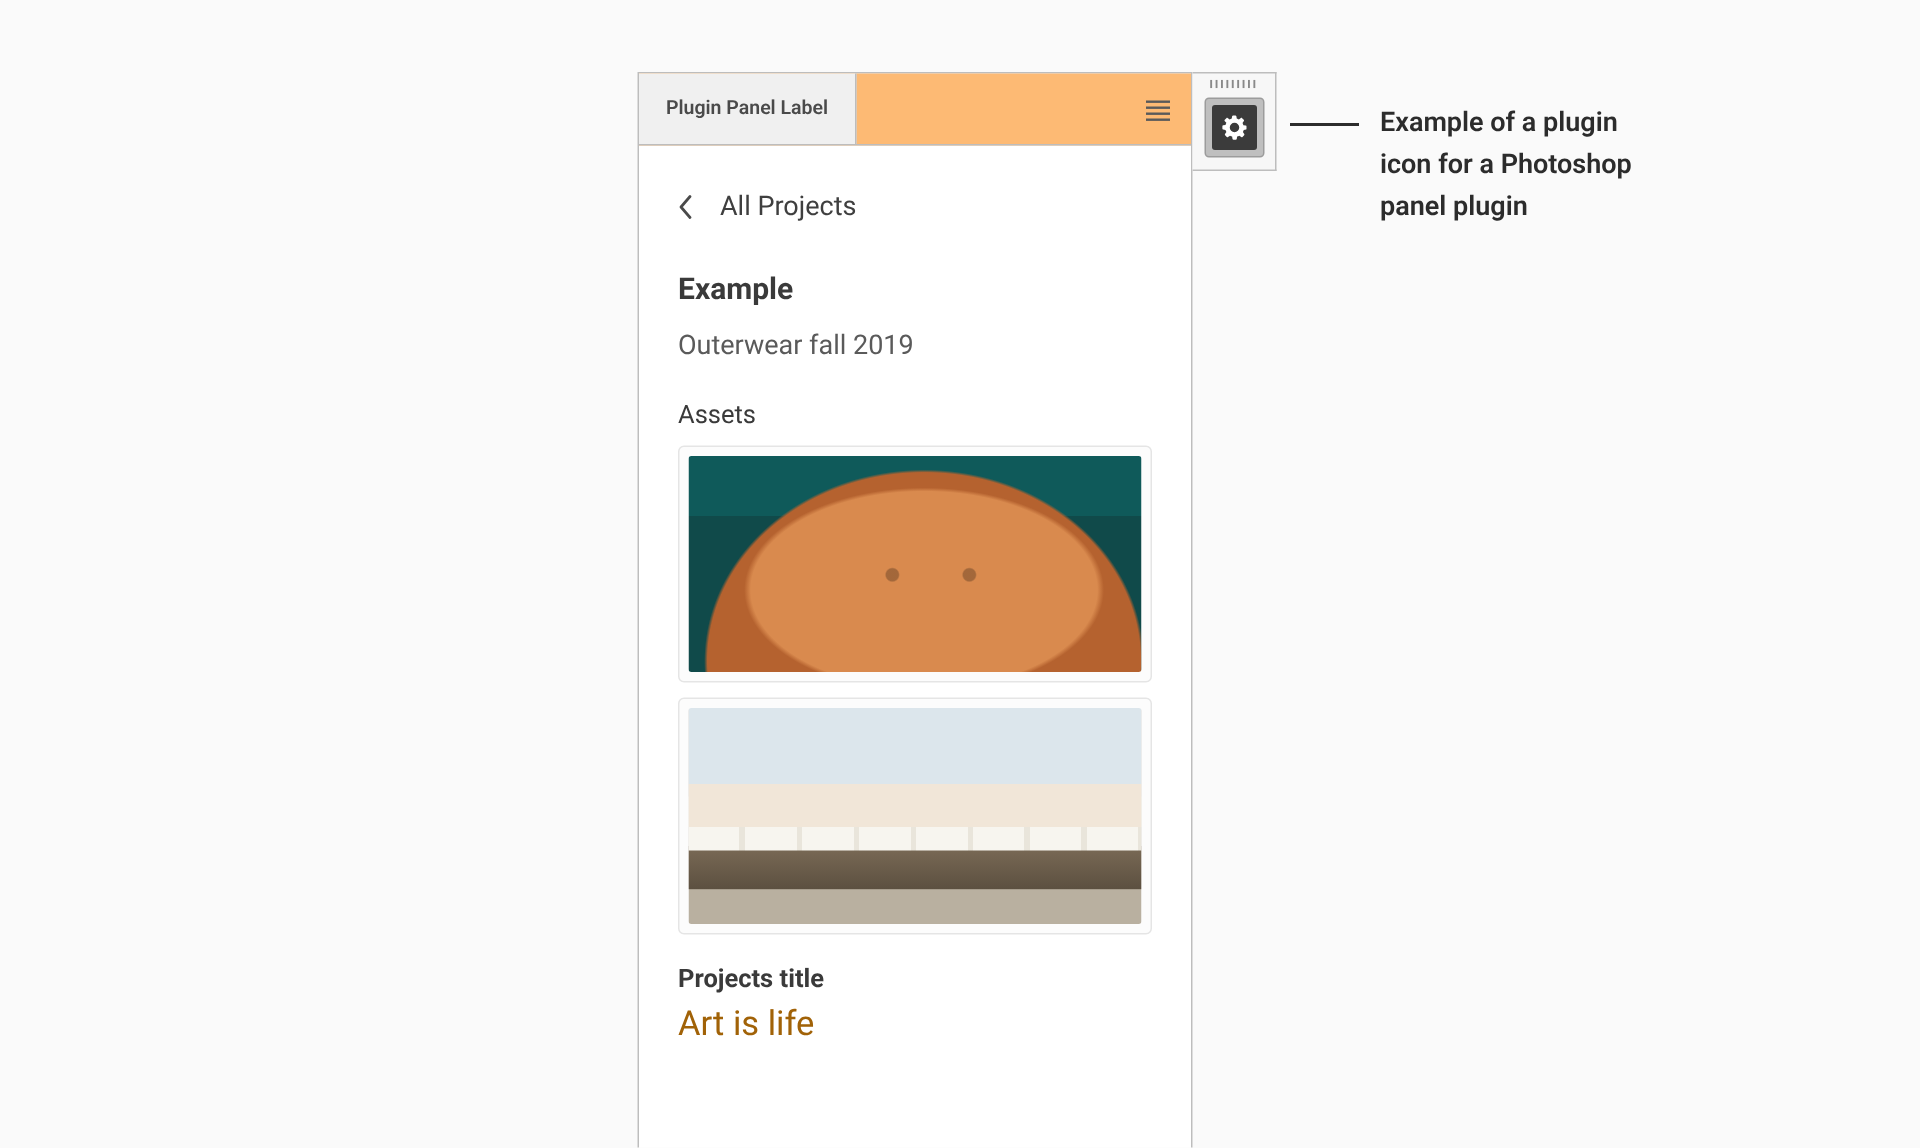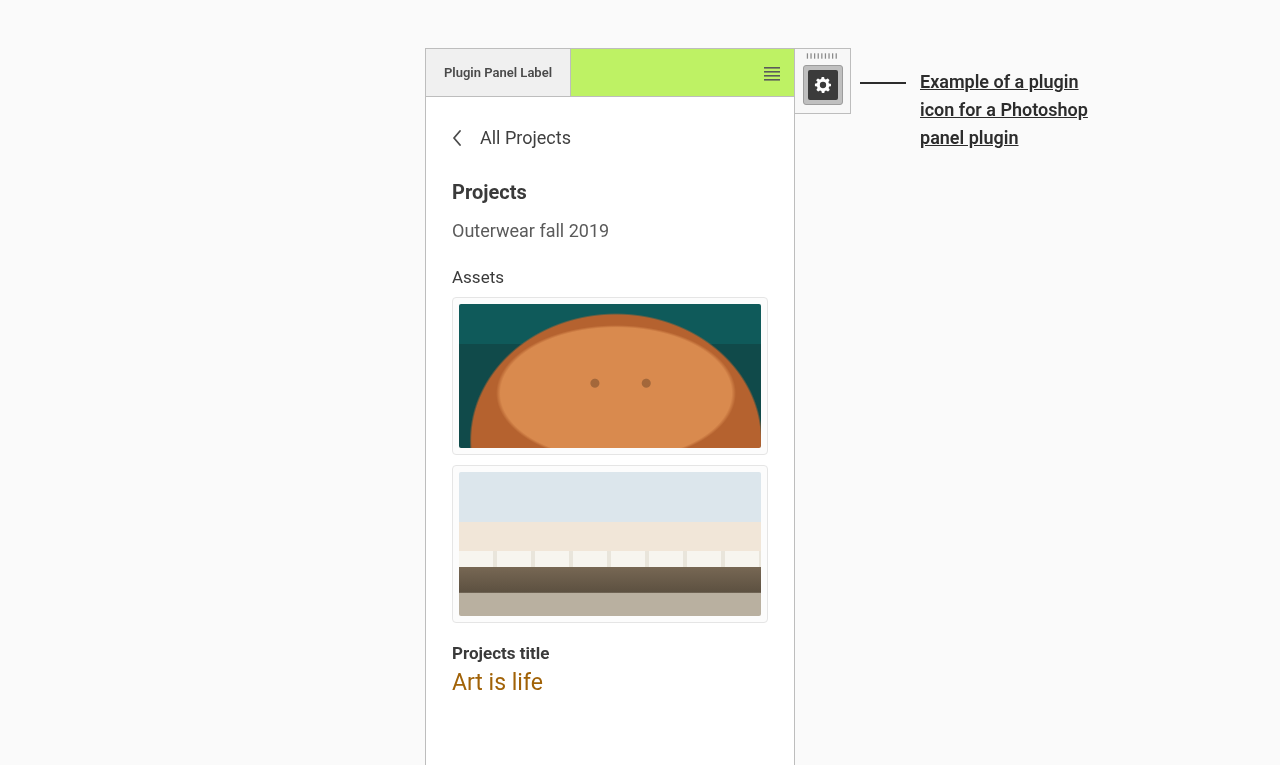--- a/index.html
+++ b/index.html
@@ -19,21 +19,21 @@
   }
   .panel {
     width: 370px;
     background: #fff;
     border: 1px solid #bdbdbd;
     display: flex;
     flex-direction: column;
   }
   .panel-header {
     height: 48px;
-    background: #bef264;
+    background: #fdba74;
     display: flex;
     align-items: stretch;
     border-bottom: 1px solid #bdbdbd;
   }
   .panel-tab {
     background: #f0f0f0;
     padding: 0 18px;
     display: flex;
     align-items: center;
     font-size: 13px;
@@ -101,21 +101,20 @@
     background: #2c2c2c;
     margin-top: 14px;
     margin-right: 14px;
   }
   .callout-text {
     font-size: 18px;
     font-weight: 600;
     color: #2c2c2c;
     line-height: 1.55;
     max-width: 170px;
-    text-decoration: underline;
   }
 
   .panel-body {
     padding: 20px 26px 12px;
     overflow: hidden;
     height: 670px;
   }
   .back-link {
     display: flex;
     align-items: center;
@@ -205,21 +204,21 @@
     </div>
 
     <div class="panel-body">
       <div class="back-link">
         <svg viewBox="0 0 10 16">
           <path d="M8 1 L2 8 L8 15" stroke="#4a4a4a" stroke-width="1.8" fill="none" stroke-linecap="round" stroke-linejoin="round"></path>
         </svg>
         <span>All Projects</span>
       </div>
 
-      <div class="section-heading">Projects</div>
+      <div class="section-heading">Example</div>
       <div class="section-sub">Outerwear fall 2019</div>
 
       <div class="assets-heading">Assets</div>
 
       <div class="asset-card">
         <div class="asset-img asset-cat"></div>
       </div>
       <div class="asset-card">
         <div class="asset-img asset-town"></div>
       </div>

